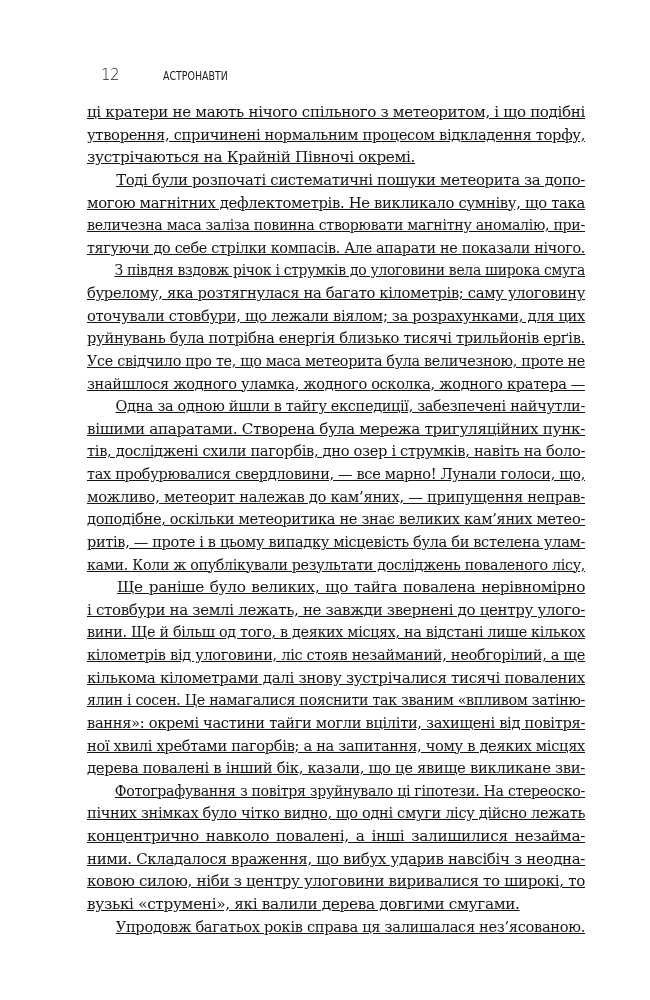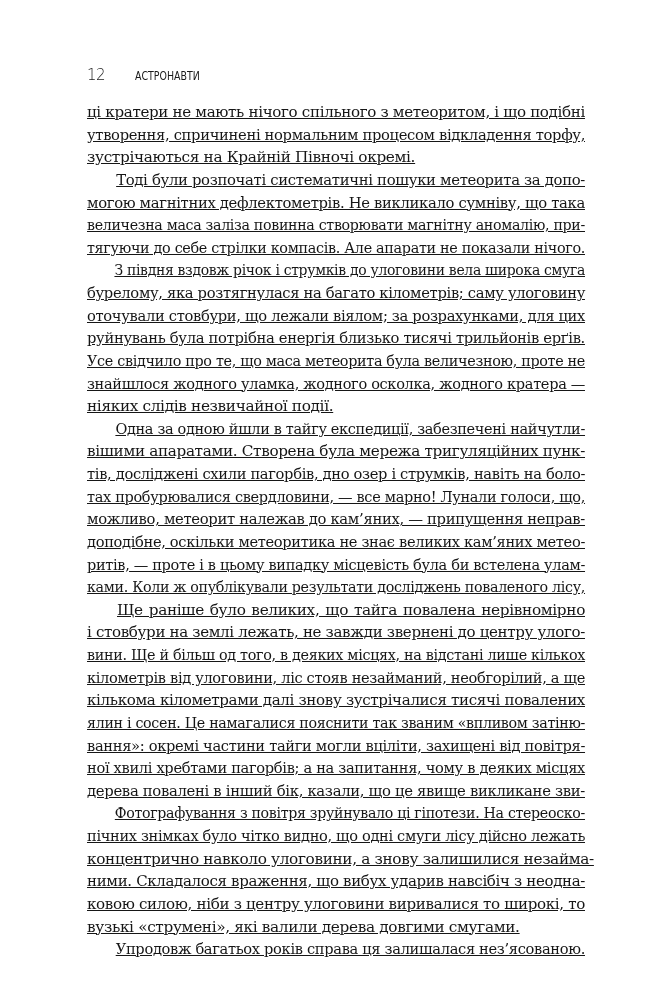--- a/index.html
+++ b/index.html
@@ -1,20 +1,20 @@
 <!DOCTYPE html>
 <html><head>
 <meta charset="utf-8">
 <style>
   html, body { margin: 0; padding: 0; background: #ffffff; }
   body { width: 650px; height: 1000px; position: relative; overflow: hidden; }
   .header {
-    position: absolute; left: 87px; top: 66px;
+    position: absolute; left: 101px; top: 66px;
     font-family: "DejaVu Sans", sans-serif; color: #1a1a1a;
-    display: flex; align-items: baseline;
+    display: flex; align-items: baseline; gap: 14px;
   }
   .page-num { font-size: 15px; font-weight: 300; letter-spacing: -0.5px; width: 48px; }
   .running-title { font-size: 11.5px; letter-spacing: 0px; transform: scaleX(0.82); transform-origin: left; }
   .body-text {
     position: absolute; left: 87px; top: 101px; width: 498px;
     font-family: "DejaVu Serif", serif; font-size: 15.3px; line-height: 22.62px;
     color: #161616;
   }
   .para { margin: 0; text-decoration: underline; }
   .line {
@@ -44,21 +44,20 @@
       <span class="line" style="transform: scaleX(0.9294); width: 535.828px; text-align-last: left;">величезна маса заліза повинна створювати магнітну аномалію, при-</span>
       <span class="line last" style="transform: scaleX(0.9397); width: 529.953px; text-align-last: left;">тягуючи до себе стрілки компасів. Але апарати не показали нічого.</span>
     </div>
     <div class="para">
       <span class="line indent" style="transform: scaleX(0.9142); width: 544.766px; text-align-last: left;">З півдня вздовж річок і струмків до улоговини вела широка смуга</span>
       <span class="line" style="transform: scaleX(0.9628); width: 517.219px; text-align-last: left;">бурелому, яка розтягнулася на багато кілометрів; саму улоговину</span>
       <span class="line" style="transform: scaleX(0.9617); width: 517.828px; text-align-last: left;">оточували стовбури, що лежали віялом; за розрахунками, для цих</span>
       <span class="line" style="transform: scaleX(0.9647); width: 516.203px; text-align-last: left;">руйнувань була потрібна енергія близько тисячі трильйонів ерґів.</span>
       <span class="line" style="transform: scaleX(0.9392); width: 530.266px; text-align-last: left;">Усе свідчило про те, що маса метеорита була величезною, проте не</span>
       <span class="line" style="transform: scaleX(0.9512); width: 523.531px; text-align-last: left;">знайшлося жодного уламка, жодного осколка, жодного кратера —</span>
-      <span class="line last">ніяких слідів незвичайної події.</span>
     </div>
     <div class="para">
       <span class="line indent" style="transform: scaleX(0.9468); width: 526px; text-align-last: left;">Одна за одною йшли в тайгу експедиції, забезпечені найчутли-</span>
       <span class="line" style="transform: scaleX(0.9963); width: 499.859px; text-align-last: left;">вішими апаратами. Створена була мережа тригуляційних пунк-</span>
       <span class="line" style="transform: scaleX(0.9586); width: 519.516px; text-align-last: left;">тів, досліджені схили пагорбів, дно озер і струмків, навіть на боло-</span>
       <span class="line" style="transform: scaleX(0.9483); width: 525.172px; text-align-last: left;">тах пробурювалися свердловини, — все марно! Лунали голоси, що,</span>
       <span class="line" style="transform: scaleX(0.9672); width: 514.906px; text-align-last: left;">можливо, метеорит належав до кам’яних, — припущення неправ-</span>
       <span class="line" style="transform: scaleX(0.9557); width: 521.078px; text-align-last: left;">доподібне, оскільки метеоритика не знає великих кам’яних метео-</span>
       <span class="line" style="transform: scaleX(0.9498); width: 524.344px; text-align-last: left;">ритів, — проте і в цьому випадку місцевість була би встелена улам-</span>
       <span class="line" style="transform: scaleX(0.9332); width: 533.672px; text-align-last: left;">ками. Коли ж опублікували результати досліджень поваленого лісу,</span>
@@ -70,21 +69,21 @@
       <span class="line" style="transform: scaleX(0.9533); width: 522.375px; text-align-last: left;">кілометрів від улоговини, ліс стояв незайманий, необгорілий, а ще</span>
       <span class="line" style="transform: scaleX(0.9849); width: 505.656px; text-align-last: left;">кількома кілометрами далі знову зустрічалися тисячі повалених</span>
       <span class="line" style="transform: scaleX(0.9327); width: 533.938px; text-align-last: left;">ялин і сосен. Це намагалися пояснити так званим «впливом затіню-</span>
       <span class="line" style="transform: scaleX(0.9582); width: 519.75px; text-align-last: left;">вання»: окремі частини тайги могли вціліти, захищені від повітря-</span>
       <span class="line" style="transform: scaleX(0.957); width: 520.359px; text-align-last: left;">ної хвилі хребтами пагорбів; а на запитання, чому в деяких місцях</span>
       <span class="line" style="transform: scaleX(0.9708); width: 512.969px; text-align-last: left;">дерева повалені в інший бік, казали, що це явище викликане зви-</span>
     </div>
     <div class="para">
       <span class="line indent" style="transform: scaleX(0.9274); width: 537px; text-align-last: left;">Фотографування з повітря зруйнувало ці гіпотези. На стереоско-</span>
       <span class="line" style="transform: scaleX(0.9525); width: 522.844px; text-align-last: left;">пічних знімках було чітко видно, що одні смуги лісу дійсно лежать</span>
-      <span class="line">концентрично навколо улоговини, а знову залишилися незайма-</span>
+      <span class="line">концентрично навколо повалені, а інші залишилися незайма-</span>
       <span class="line" style="transform: scaleX(0.9808); width: 507.766px; text-align-last: left;">ними. Складалося враження, що вибух ударив навсібіч з неодна-</span>
       <span class="line" style="transform: scaleX(0.9872); width: 504.453px; text-align-last: left;">ковою силою, ніби з центру улоговини виривалися то широкі, то</span>
       <span class="line last">вузькі «струмені», які валили дерева довгими смугами.</span>
     </div>
     <div class="para">
       <span class="line indent" style="transform: scaleX(0.9568); width: 520.469px; text-align-last: left;">Упродовж багатьох років справа ця залишалася нез’ясованою.</span>
     </div>
   </div>
 
 </body></html>

